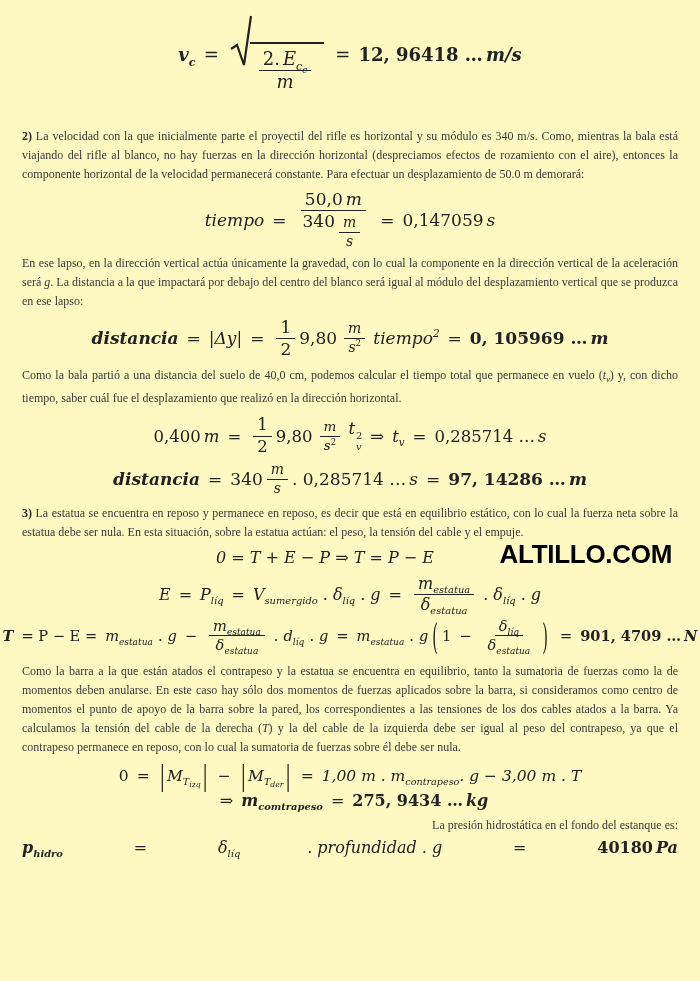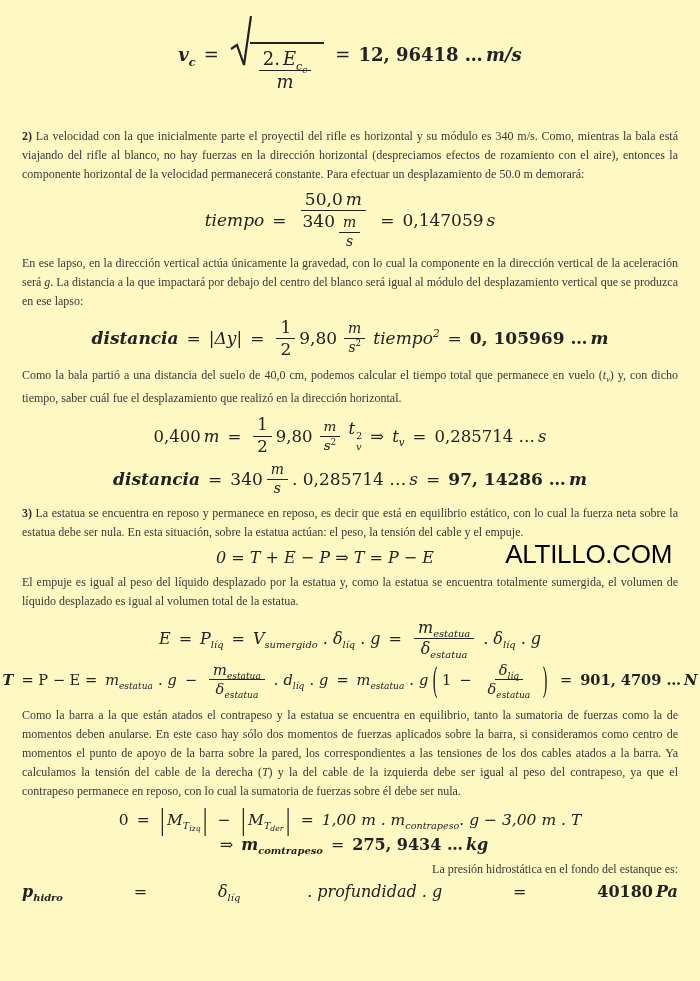--- a/index.html
+++ b/index.html
@@ -39,21 +39,21 @@
   .sqrt svg { display:block; }
   .sqrt .cand { border-top:2.2px solid #222; margin-left:-2px;
                 padding:4px 9px 2px 5px;margin-top:28px; }
   .stack { display:inline-flex; flex-direction:column; align-items:flex-start;
            font-size:60%; line-height:1.15; vertical-align:-0.45em; margin-left:1px; }
   .bigbar { display:inline-block; transform:scaleY(1.85); font-style:normal; margin:0 2px; }
   .bigp { display:inline-block; transform:scaleY(2.45); font-style:normal; margin:0 4px; }
   .eqrow { position:relative; }
   .wm {
     position:absolute; right:6px; top:-9px;
-    font-family:"Liberation Sans", sans-serif; font-weight:400;
+    font-family:"Liberation Sans", sans-serif; font-weight:700;
     font-size:26px; letter-spacing:-0.3px; color:#000;
   }
   
   #eq-vc      { margin:0 0 33px 0; font-size:18px; }
   #p2         { margin-bottom:2px; }
   #eq-tiempo  { margin:6px 0 4px 0; font-size:17px; }
   #p-lapso    { }
   #eq-dist1   { margin:7px 0 7px 0; font-size:17px; }
   #p-bala     { }
   #eq-tv      { margin:8px 0 6px 0; font-size:16.5px; }
@@ -169,21 +169,20 @@
 
   <p class="body-par" id="p3"><b>3)</b><span> La estatua se encuentra en reposo y permanece en reposo, es decir que está en equilibrio estático, con lo cual la fuerza neta sobre la estatua debe ser nula. En esta situación, sobre la estatua actúan: el peso, la tensión del cable y el empuje.</span></p>
 
   <div class="eqrow" id="eq-row-estatica">
     <div class="eq" id="eq-estatica">
       <span class="tok it">0 = T + E − P ⇒ T = P − E</span>
     </div>
     <div class="wm">ALTILLO.COM</div>
   </div>
 
-  <p class="body-par" id="p-empuje">El empuje es igual al peso del líquido desplazado por la estatua y, como la estatua se encuentra totalmente sumergida, el volumen de líquido desplazado es igual al volumen total de la estatua.</p>
 
   <div class="eq" id="eq-empuje">
     <span class="tok it">E</span>
     <span class="mo">=</span>
     <span class="tok it"><span>P</span><sub class="msub">líq</sub></span>
     <span class="mo">=</span>
     <span class="tok it"><span>V</span><sub class="msub">sumergido</sub></span>
     <span class="dot">.</span>
     <span class="tok it"><span>δ</span><sub class="msub">líq</sub></span>
     <span class="dot">.</span>

